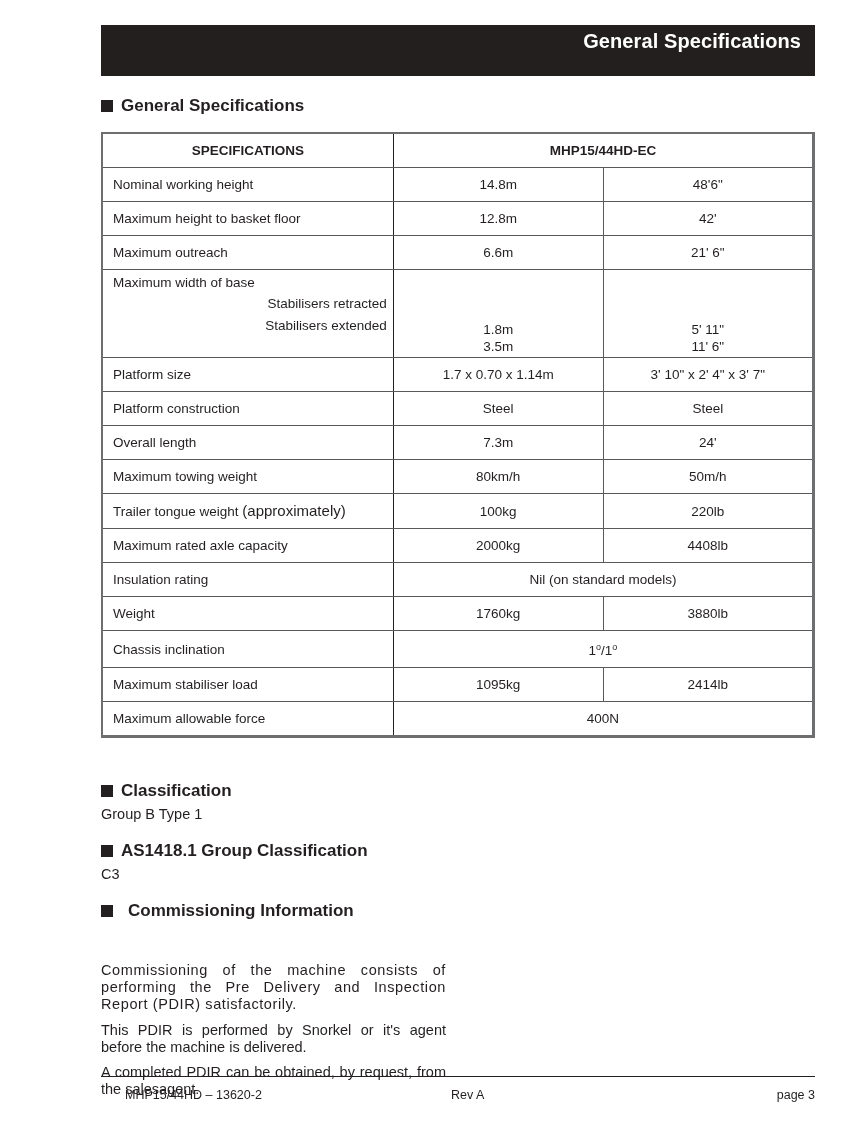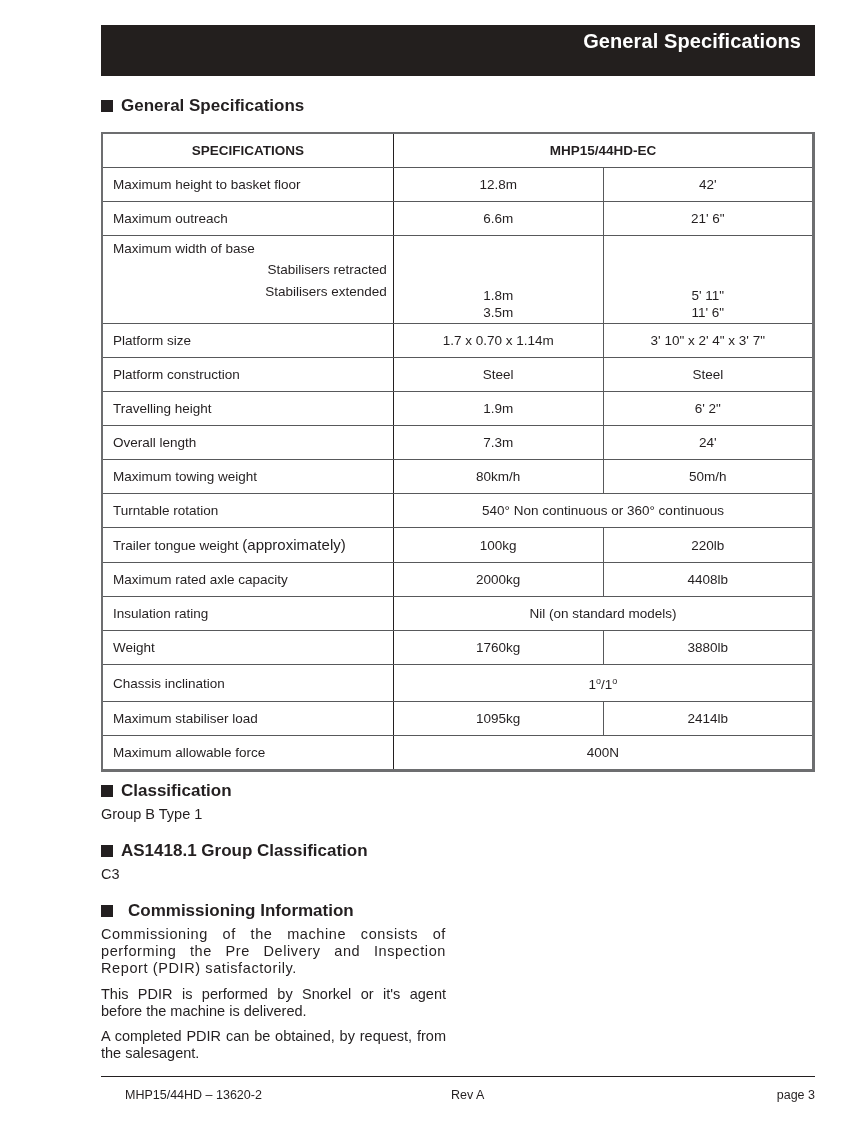--- a/index.html
+++ b/index.html
@@ -38,40 +38,45 @@
   table.spec th { font-weight: bold; text-align: center; font-size: 13.5px; }
   .small { font-size: 15px; }
   .sublabel { text-align: right; padding-right: 2px; line-height: 22px; }
   .multi { line-height: 17px; }
   .rule {
     position: absolute; left: 101px; top: 1076px; width: 714px; height: 1px; background: #231f20;
   }
   .footer {
     position: absolute; top: 1088px; font-size: 12.5px; color: #231f20;
   }
-  .justify { text-align: justify; text-align-last: left; width: 345px; line-height: 17px; }
+  .justify { text-align: justify; text-align-last: left; width: 345px; line-height: 17px; margin-top: 36px; }
   sup.deg { font-size: 9px; vertical-align: 5px; }
 </style>
 </head>
 <body>
 
 <div class="header-band">
   <div class="header-title">General Specifications</div>
 </div>
 
 <div class="section-heading" style="top:96px;">
   <span class="bullet"></span>
   <span>General Specifications</span>
 </div>
 
 <table class="spec">
   <tbody>
       <tr>
     <th style="border-right:1px solid #231f20;">SPECIFICATIONS</th>
     <th colspan="2">MHP15/44HD-EC</th>
+  </tr>
+  <tr>
+    <td class="label">Nominal working height</td>
+    <td class="v">14.8m</td>
+    <td class="v">48'6"</td>
   </tr>
   <tr>
     <td class="label">Maximum height to basket floor</td>
     <td class="v">12.8m</td>
     <td class="v">42'</td>
   </tr>
   <tr>
     <td class="label">Maximum outreach</td>
     <td class="v">6.6m</td>
     <td class="v">21' 6"</td>
@@ -95,37 +100,28 @@
     <td class="label">Platform size</td>
     <td class="v">1.7 x 0.70 x 1.14m</td>
     <td class="v">3' 10" x 2' 4" x 3' 7"</td>
   </tr>
   <tr>
     <td class="label">Platform construction</td>
     <td class="v">Steel</td>
     <td class="v">Steel</td>
   </tr>
   <tr>
-    <td class="label">Travelling height</td>
-    <td class="v">1.9m</td>
-    <td class="v">6' 2"</td>
-  </tr>
-  <tr>
     <td class="label">Overall length</td>
     <td class="v">7.3m</td>
     <td class="v">24'</td>
   </tr>
   <tr>
     <td class="label">Maximum towing weight</td>
     <td class="v">80km/h</td>
     <td class="v">50m/h</td>
-  </tr>
-  <tr>
-    <td class="label">Turntable rotation</td>
-    <td class="v" colspan="2">540° Non continuous or 360°  continuous</td>
   </tr>
   <tr>
     <td class="label">
       <span>Trailer tongue weight</span>
       <span class="small">(approximately)</span>
     </td>
     <td class="v">100kg</td>
     <td class="v">220lb</td>
   </tr>
   <tr>

